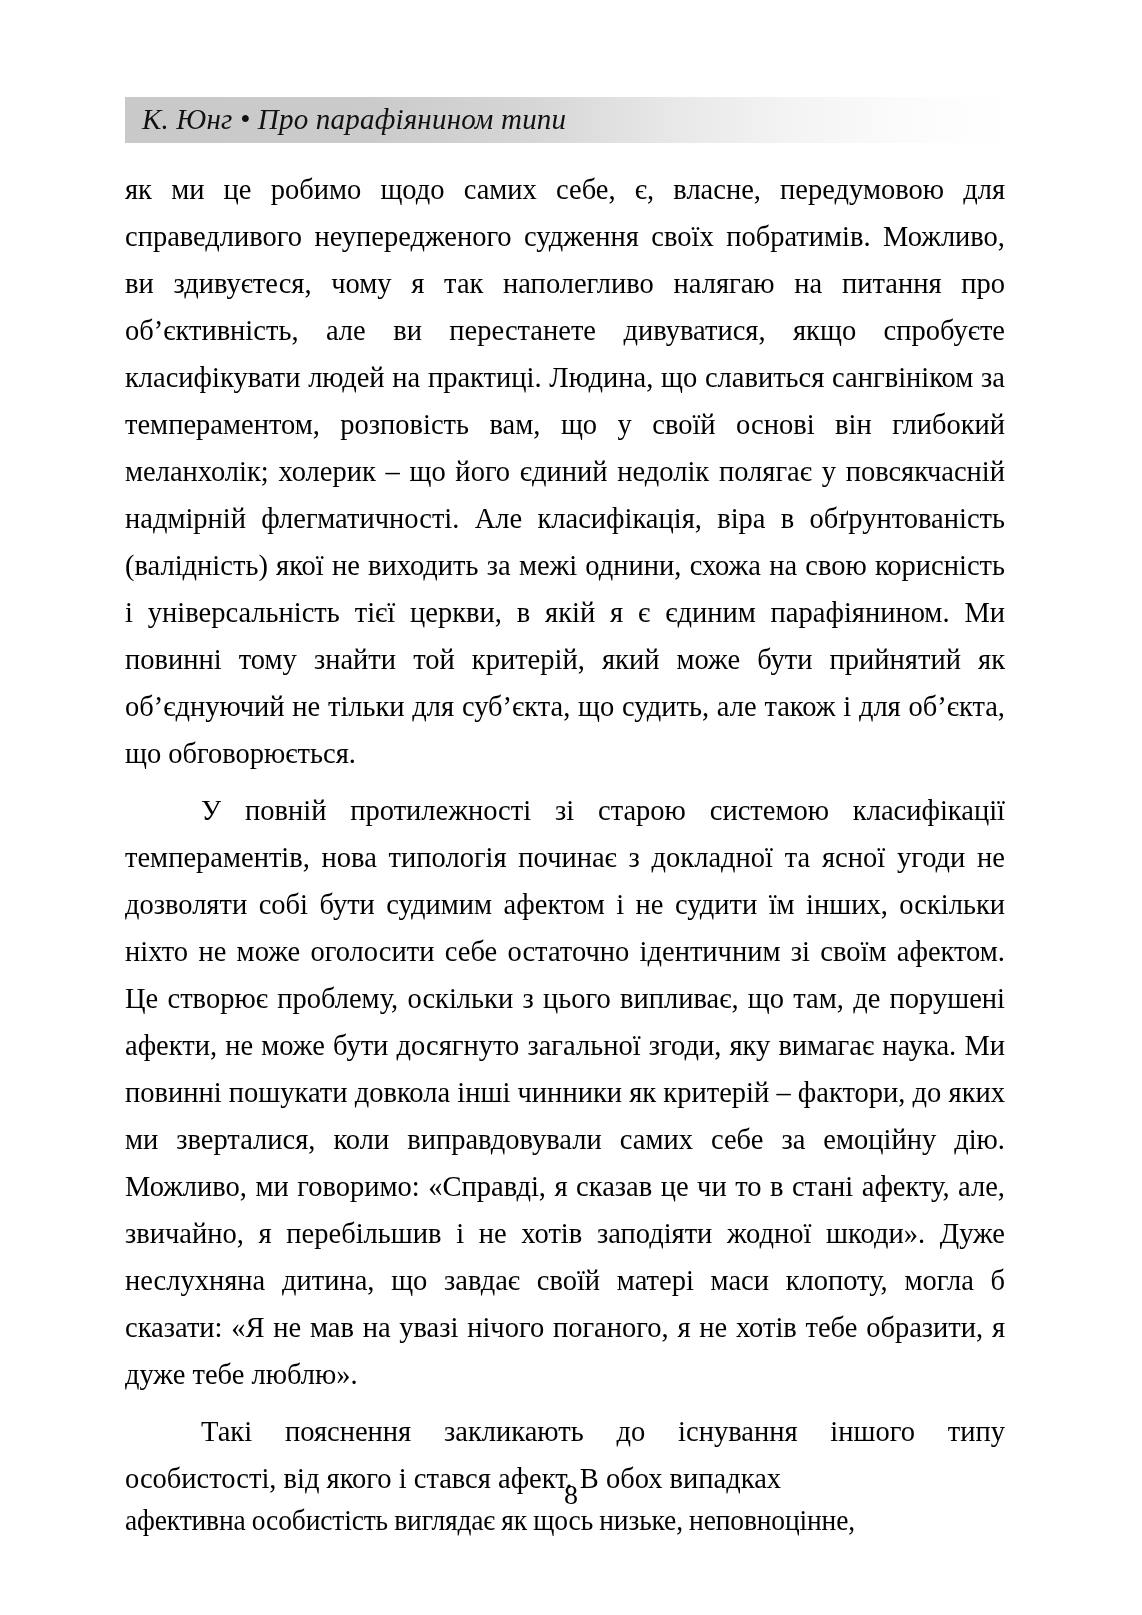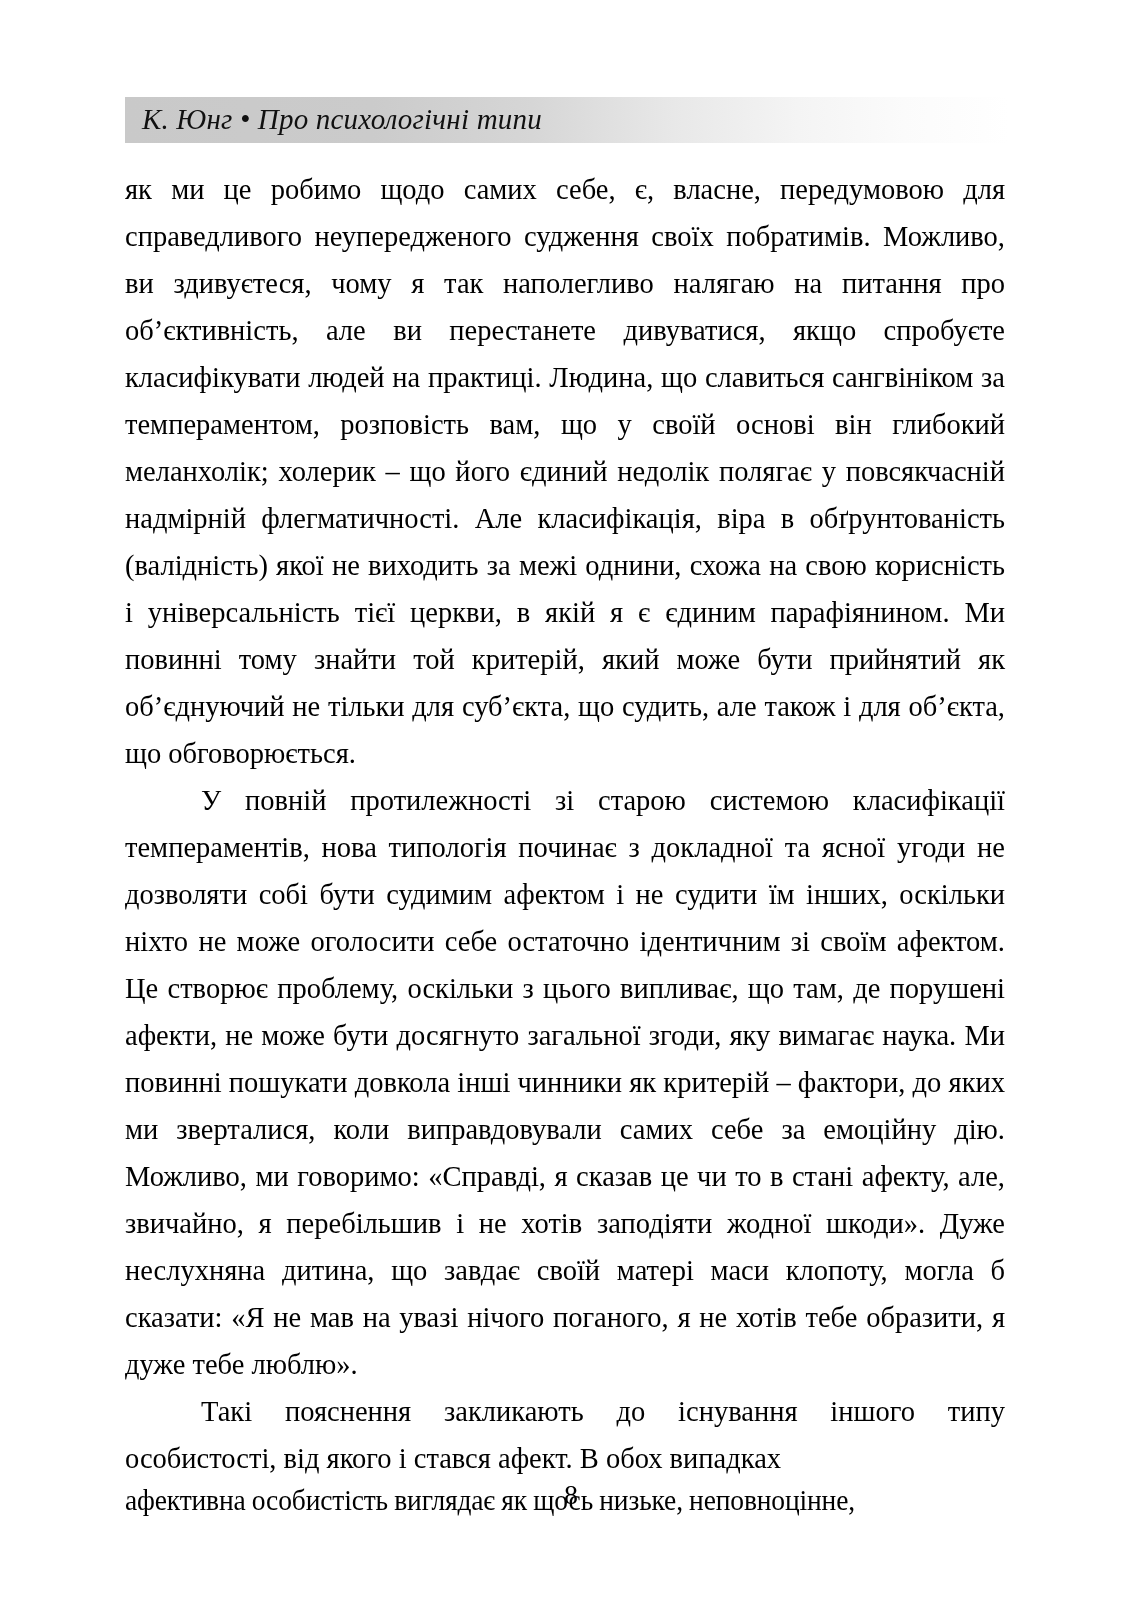--- a/index.html
+++ b/index.html
@@ -57,20 +57,21 @@
     margin: 0;
     font-size: 28.5px;
     line-height: 47px;
     text-align: justify;
     text-justify: inter-word;
     word-spacing: 0px;
     hyphens: none;
   }
   .para.indent {
     text-indent: 76px;
+    margin-top: 10px;
   }
   
   .tight-line {
     display: block;
     font-size: 28.5px;
     line-height: 38.2px;
     white-space: nowrap;
     transform: scaleX(0.965);
     transform-origin: left center;
     letter-spacing: -0.15px;
@@ -86,21 +87,21 @@
     text-align: center;
     font-size: 28px;
     line-height: 34px;
     color: #000000;
   }
 </style>
 </head>
 <body>
 
 <div id="running-head">
-  <span class="rh-text">К. Юнг • Про психологічні типи</span>
+  <span class="rh-text">К. Юнг • Про парафіянином типи</span>
 </div>
 
 <div id="text-block">
 
   <p class="para">як ми це робимо щодо самих себе, є, власне, передумовою для справедливого неупередженого судження своїх побратимів. Можливо, ви здивуєтеся, чому я так наполегливо налягаю на питання про об’єктивність, але ви перестанете дивуватися, якщо спробуєте класифікувати людей на практиці. Людина, що славиться сангвініком за темпераментом, розповість вам, що у своїй основі він глибокий меланхолік; холерик – що його єдиний недолік полягає у повсякчасній надмірній флегматичності. Але класифікація, віра в обґрунтованість (валідність) якої не виходить за межі однини, схожа на свою корисність і універсальність тієї церкви, в якій я є єдиним парафіянином. Ми повинні тому знайти той критерій, який може бути прийнятий як об’єднуючий не тільки для суб’єкта, що судить, але також і для об’єкта, що обговорюється.</p>
 
   <p class="para indent">У повній протилежності зі старою системою класифікації темпераментів, нова типологія починає з докладної та ясної угоди не дозволяти собі бути судимим афектом і не судити їм інших, оскільки ніхто не може оголосити себе остаточно ідентичним зі своїм афектом. Це створює проблему, оскільки з цього випливає, що там, де порушені афекти, не може бути досягнуто загальної згоди, яку вимагає наука. Ми повинні пошукати довкола інші чинники як критерій – фактори, до яких ми зверталися, коли виправдовували самих себе за емоційну дію. Можливо, ми говоримо: «Справді, я сказав це чи то в стані афекту, але, звичайно, я перебільшив і не хотів заподіяти жодної шкоди». Дуже неслухняна дитина, що завдає своїй матері маси клопоту, могла б сказати: «Я не мав на увазі нічого поганого, я не хотів тебе образити, я дуже тебе люблю».</p>
 
   <p class="para indent">Такі пояснення закликають до існування іншого типу особистості, від якого і стався афект. В обох випадках</p>
 

